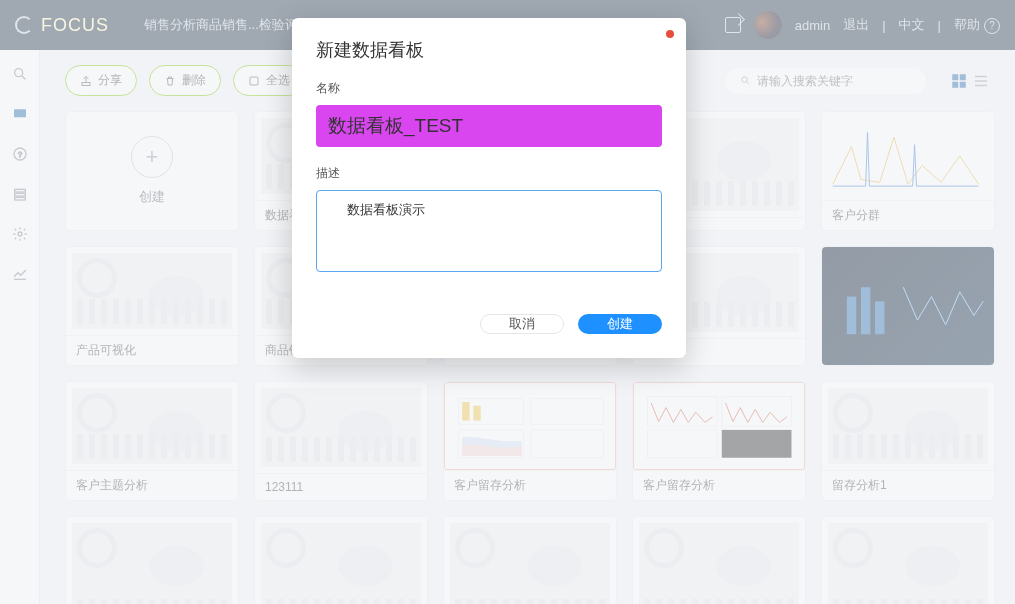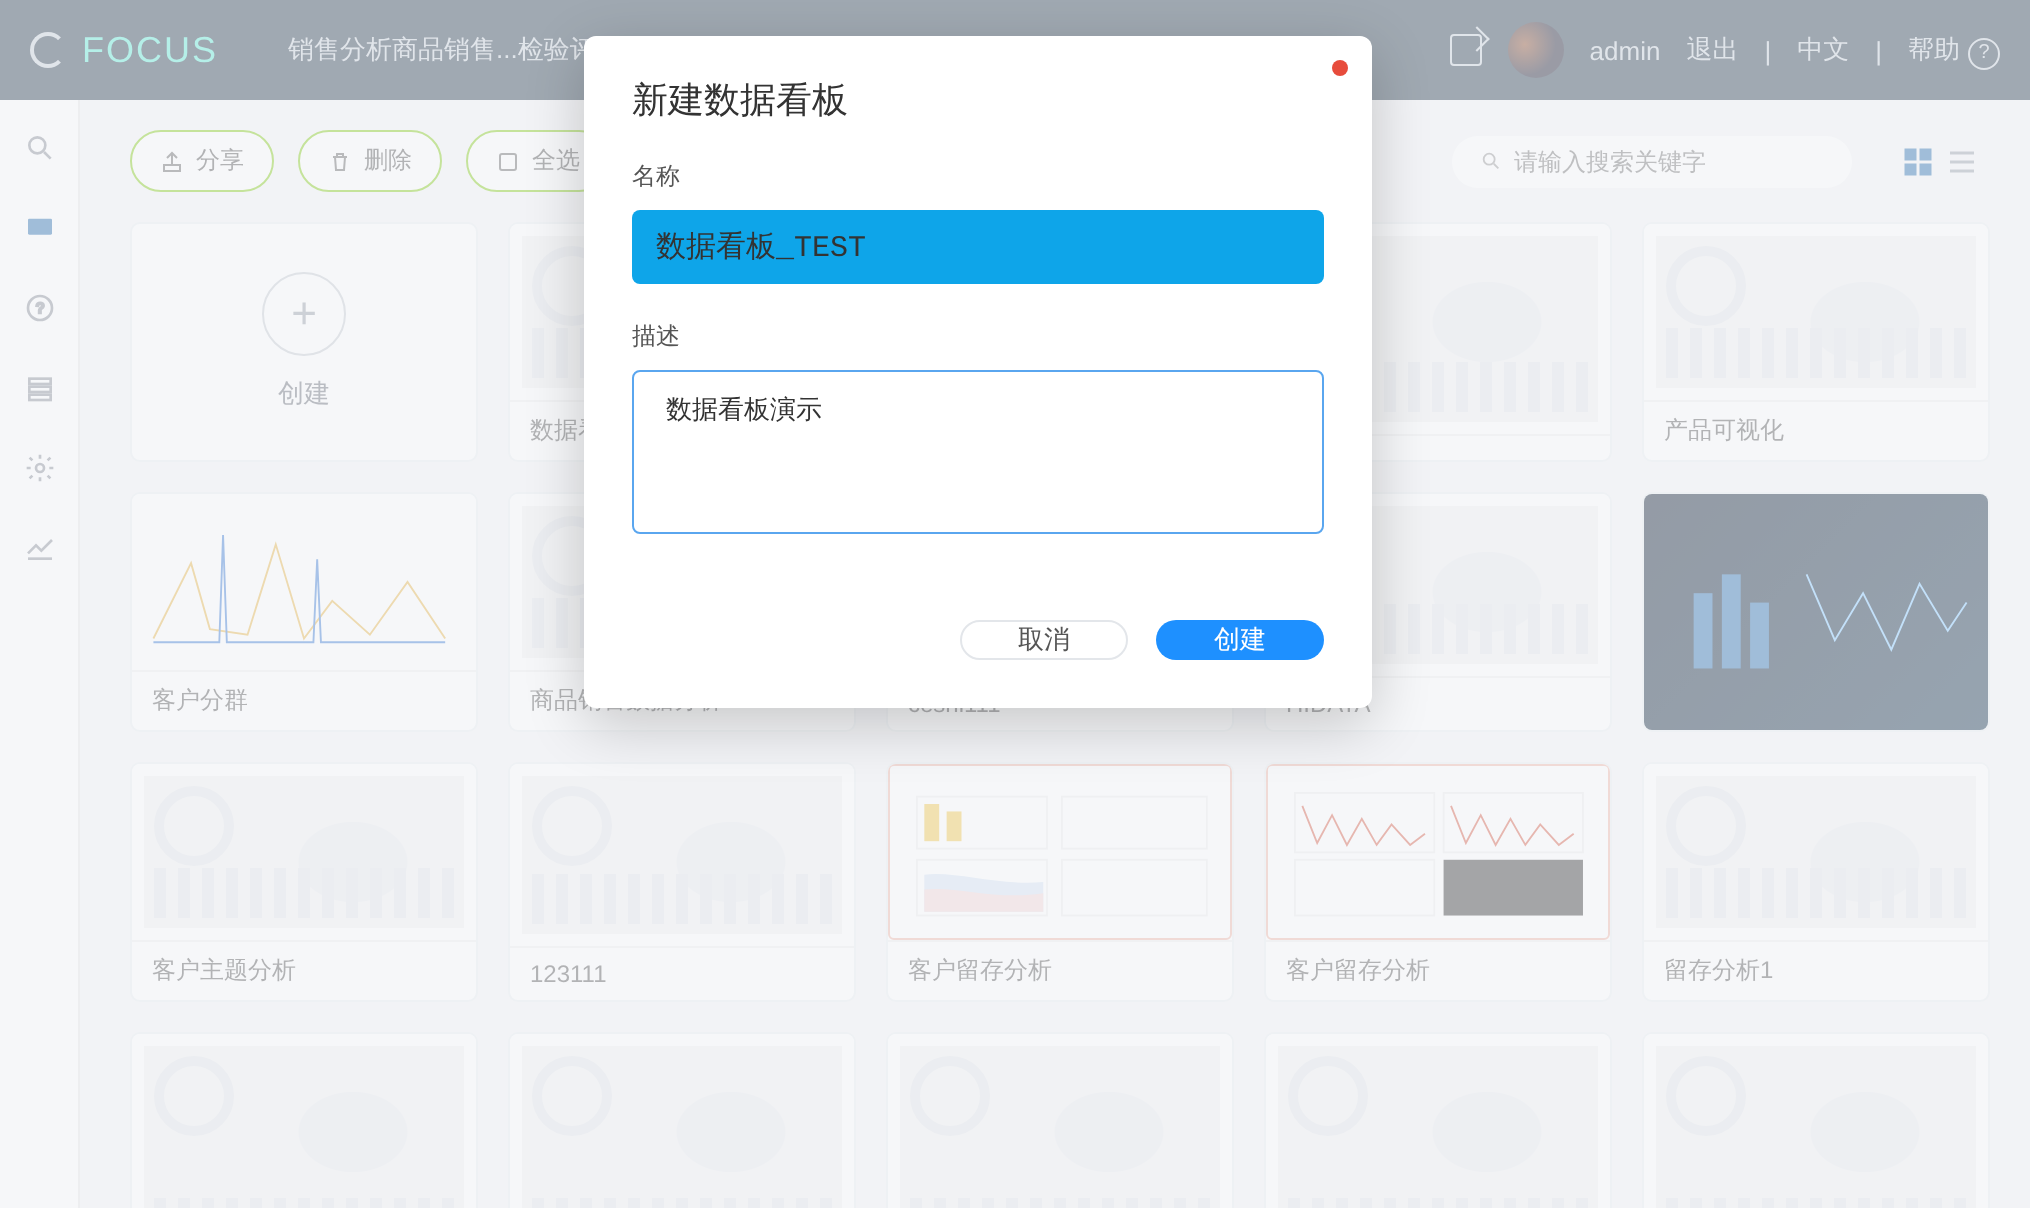--- a/index.html
+++ b/index.html
@@ -1,18 +1,18 @@
 <!DOCTYPE html>
 <html><head>
 <meta charset="utf-8">
 <style>
 *{box-sizing:border-box;margin:0;padding:0;font-family:-apple-system,"Microsoft YaHei",sans-serif;}
 body{width:1015px;height:604px;overflow:hidden;background:#f5f6f7;position:relative;}
 .header{height:50px;background:#293c4f;color:#c9d1d9;display:flex;align-items:center;padding:0 15px;}
-.logo{display:flex;align-items:center;gap:8px;color:#5eead4;}
+.logo{display:flex;align-items:center;gap:8px;color:#fef9c3;}
 .logo-icon{width:18px;height:18px;border:2px solid #c9d1d9;border-radius:50%;border-right-color:transparent;}
 .logo-text{font-size:18px;letter-spacing:1px;}
 .nav-menu{display:flex;margin-left:35px;font-size:13px;}
 .nav-item{white-space:nowrap;color:#c9d1d9;cursor:pointer;}
 .h-spacer{flex:1;}
 .user-area{display:flex;align-items:center;gap:13px;font-size:13px;}
 .edit-ic{width:16px;height:16px;border:1px solid #c9d1d9;border-radius:2px;position:relative;}
 .edit-ic::after{content:'';position:absolute;top:-3px;right:-3px;width:8px;height:8px;border-top:1px solid #c9d1d9;border-right:1px solid #c9d1d9;transform:rotate(45deg);}
 .avatar{width:28px;height:28px;border-radius:50%;background:radial-gradient(circle at 30% 40%,#8b4a2a,#1a1a2e 60%);}
 .help-ic::after{content:'?';display:inline-block;width:14px;height:14px;border:1px solid #c9d1d9;border-radius:50%;text-align:center;line-height:14px;font-size:10px;margin-left:4px;}
@@ -39,22 +39,22 @@
 .th-generic::after{content:'';position:absolute;bottom:5px;left:5px;right:5px;height:25px;background:repeating-linear-gradient(90deg,#e3e6ea 0 6px,transparent 6px 12px);}
 .th-map{position:absolute;top:8px;right:8px;width:95px;height:70px;background:radial-gradient(ellipse at 50% 50%,#e8eaee 40%,transparent 41%);}
 .th-line{width:100%;height:100%;position:relative;}
 .th-line svg{width:100%;height:100%;}
 .th-dark{background:linear-gradient(135deg,#0a1a2f,#11304a);}
 .overlay{position:absolute;inset:0;background:rgba(240,242,245,0.6);z-index:5;}
 .modal{position:absolute;z-index:10;top:18px;left:292px;width:394px;background:#fff;border-radius:6px;box-shadow:0 8px 30px rgba(0,0,0,0.2);padding:20px 24px 24px 24px;}
 .modal-title{font-size:18px;color:#333;margin-bottom:18px;}
 .close-dot{position:absolute;top:12px;right:12px;width:8px;height:8px;background:#e74c3c;border-radius:50%;cursor:pointer;}
 .fld-label{font-size:12px;color:#555;margin-bottom:8px;display:block;}
-.fld-input{width:100%;background:#0ea5e9;border:none;border-radius:4px;padding:10px 12px;font-size:15px;color:#333;outline:none;margin-bottom:18px;font-family:Liberation Mono, monospace;}
-.fld-ta{width:100%;border:1px solid #5aa6ef;border-radius:4px;padding:10px 16px;font-size:13px;color:#333;outline:none;height:82px;resize:none;}
+.fld-input{width:100%;background:#d946ef;border:none;border-radius:4px;padding:10px 12px;font-size:19px;color:#333;outline:none;margin-bottom:18px;}
+.fld-ta{width:100%;border:1px solid #5aa6ef;border-radius:4px;padding:10px 30px;font-size:13px;color:#333;outline:none;height:82px;resize:none;}
 .modal-actions{display:flex;justify-content:flex-end;gap:14px;margin-top:38px;}
 .btn{border-radius:20px;padding:0 28px;font-size:13px;cursor:pointer;border:1px solid transparent;}
 .btn-cancel{background:#fff;border-color:#e3e6ea;color:#555;}
 .btn-primary{background:#1e90ff;color:#fff;}
 svg{display:block;}
 </style>
 </head>
 <body>
 
 <div class="header">
@@ -187,36 +187,36 @@
       </div>
     <div class="card">
         <div class="card-thumb">
           <div class="th-generic">
             <div class="th-map"></div>
           </div>
         </div>
         <div class="card-title"></div>
       </div>
     <div class="card">
-        <div class="card-thumb">
-          <div class="th-generic">
-            <div class="th-map"></div>
-          </div>
-        </div>
-        <div class="card-title">产品可视化</div>
-      </div>
-
-    <div class="card">
         <div class="card-thumb th-line">
           <svg viewBox="0 0 170 80">
             <polyline points="5,70 25,30 35,65 55,68 70,20 85,70 100,50 120,68 140,40 160,70" fill="none" stroke="#e8b64a" stroke-width="1"></polyline>
             <polyline points="5,72 40,72 42,15 44,72 90,72 92,28 94,72 160,72" fill="none" stroke="#3a7bd5" stroke-width="1"></polyline>
           </svg>
         </div>
         <div class="card-title">客户分群</div>
+      </div>
+
+    <div class="card">
+        <div class="card-thumb">
+          <div class="th-generic">
+            <div class="th-map"></div>
+          </div>
+        </div>
+        <div class="card-title">产品可视化</div>
       </div>
     <div class="card">
         <div class="card-thumb">
           <div class="th-generic">
             <div class="th-map"></div>
           </div>
         </div>
         <div class="card-title">商品销售数据分析</div>
       </div>
     <div class="card">

